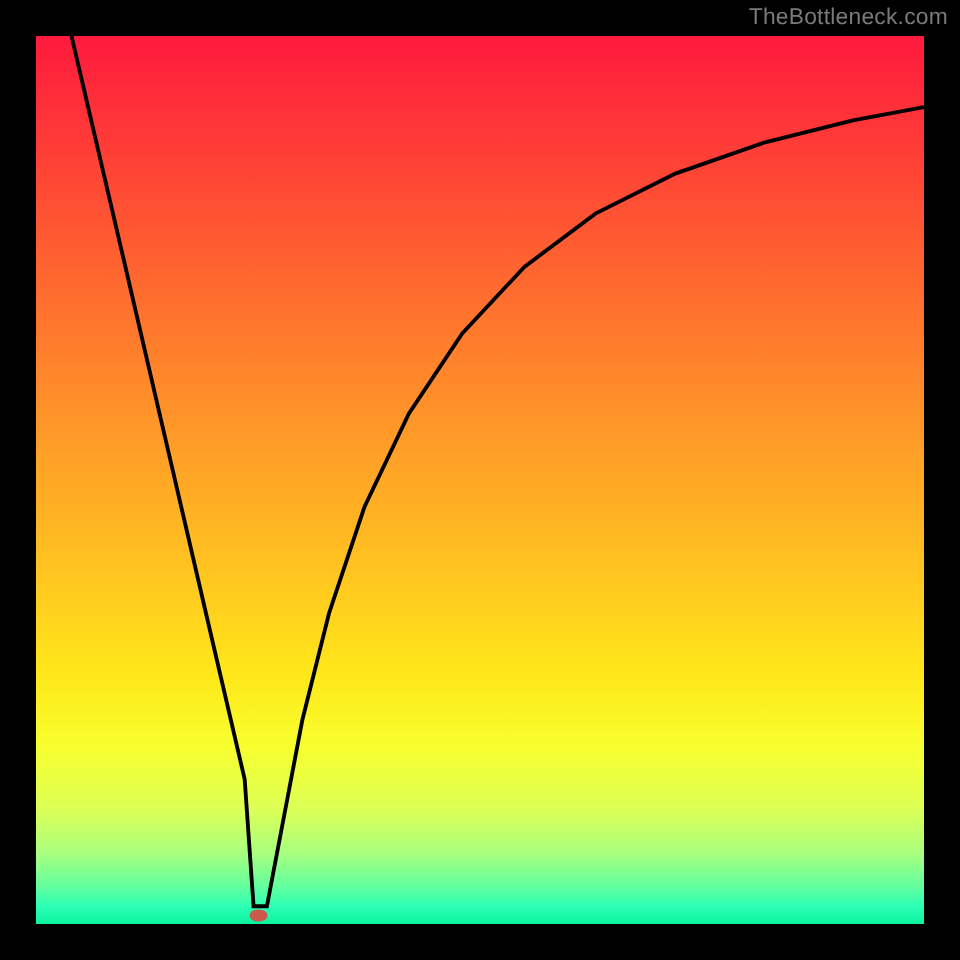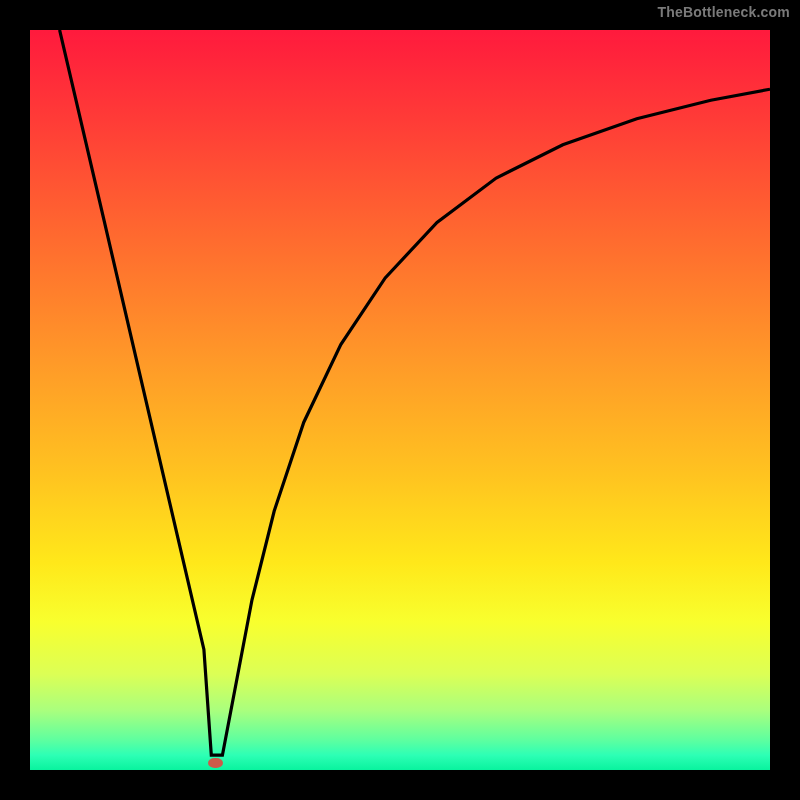--- a/index.html
+++ b/index.html
@@ -15,22 +15,22 @@
     position: relative;
     width: 800px;
     height: 800px;
     background: #000000;
   }
   .source-label {
     position: absolute;
     top: 4px;
     right: 10px;
     color: #7a7a7a;
-    font-size: 14px;
-    font-weight: 700;
+    font-size: 19px;
+    font-weight: 400;
     letter-spacing: 0.2px;
     z-index: 5;
   }
   .plot {
     position: absolute;
     left: 30px;
     top: 30px;
     width: 740px;
     height: 740px;
   }

